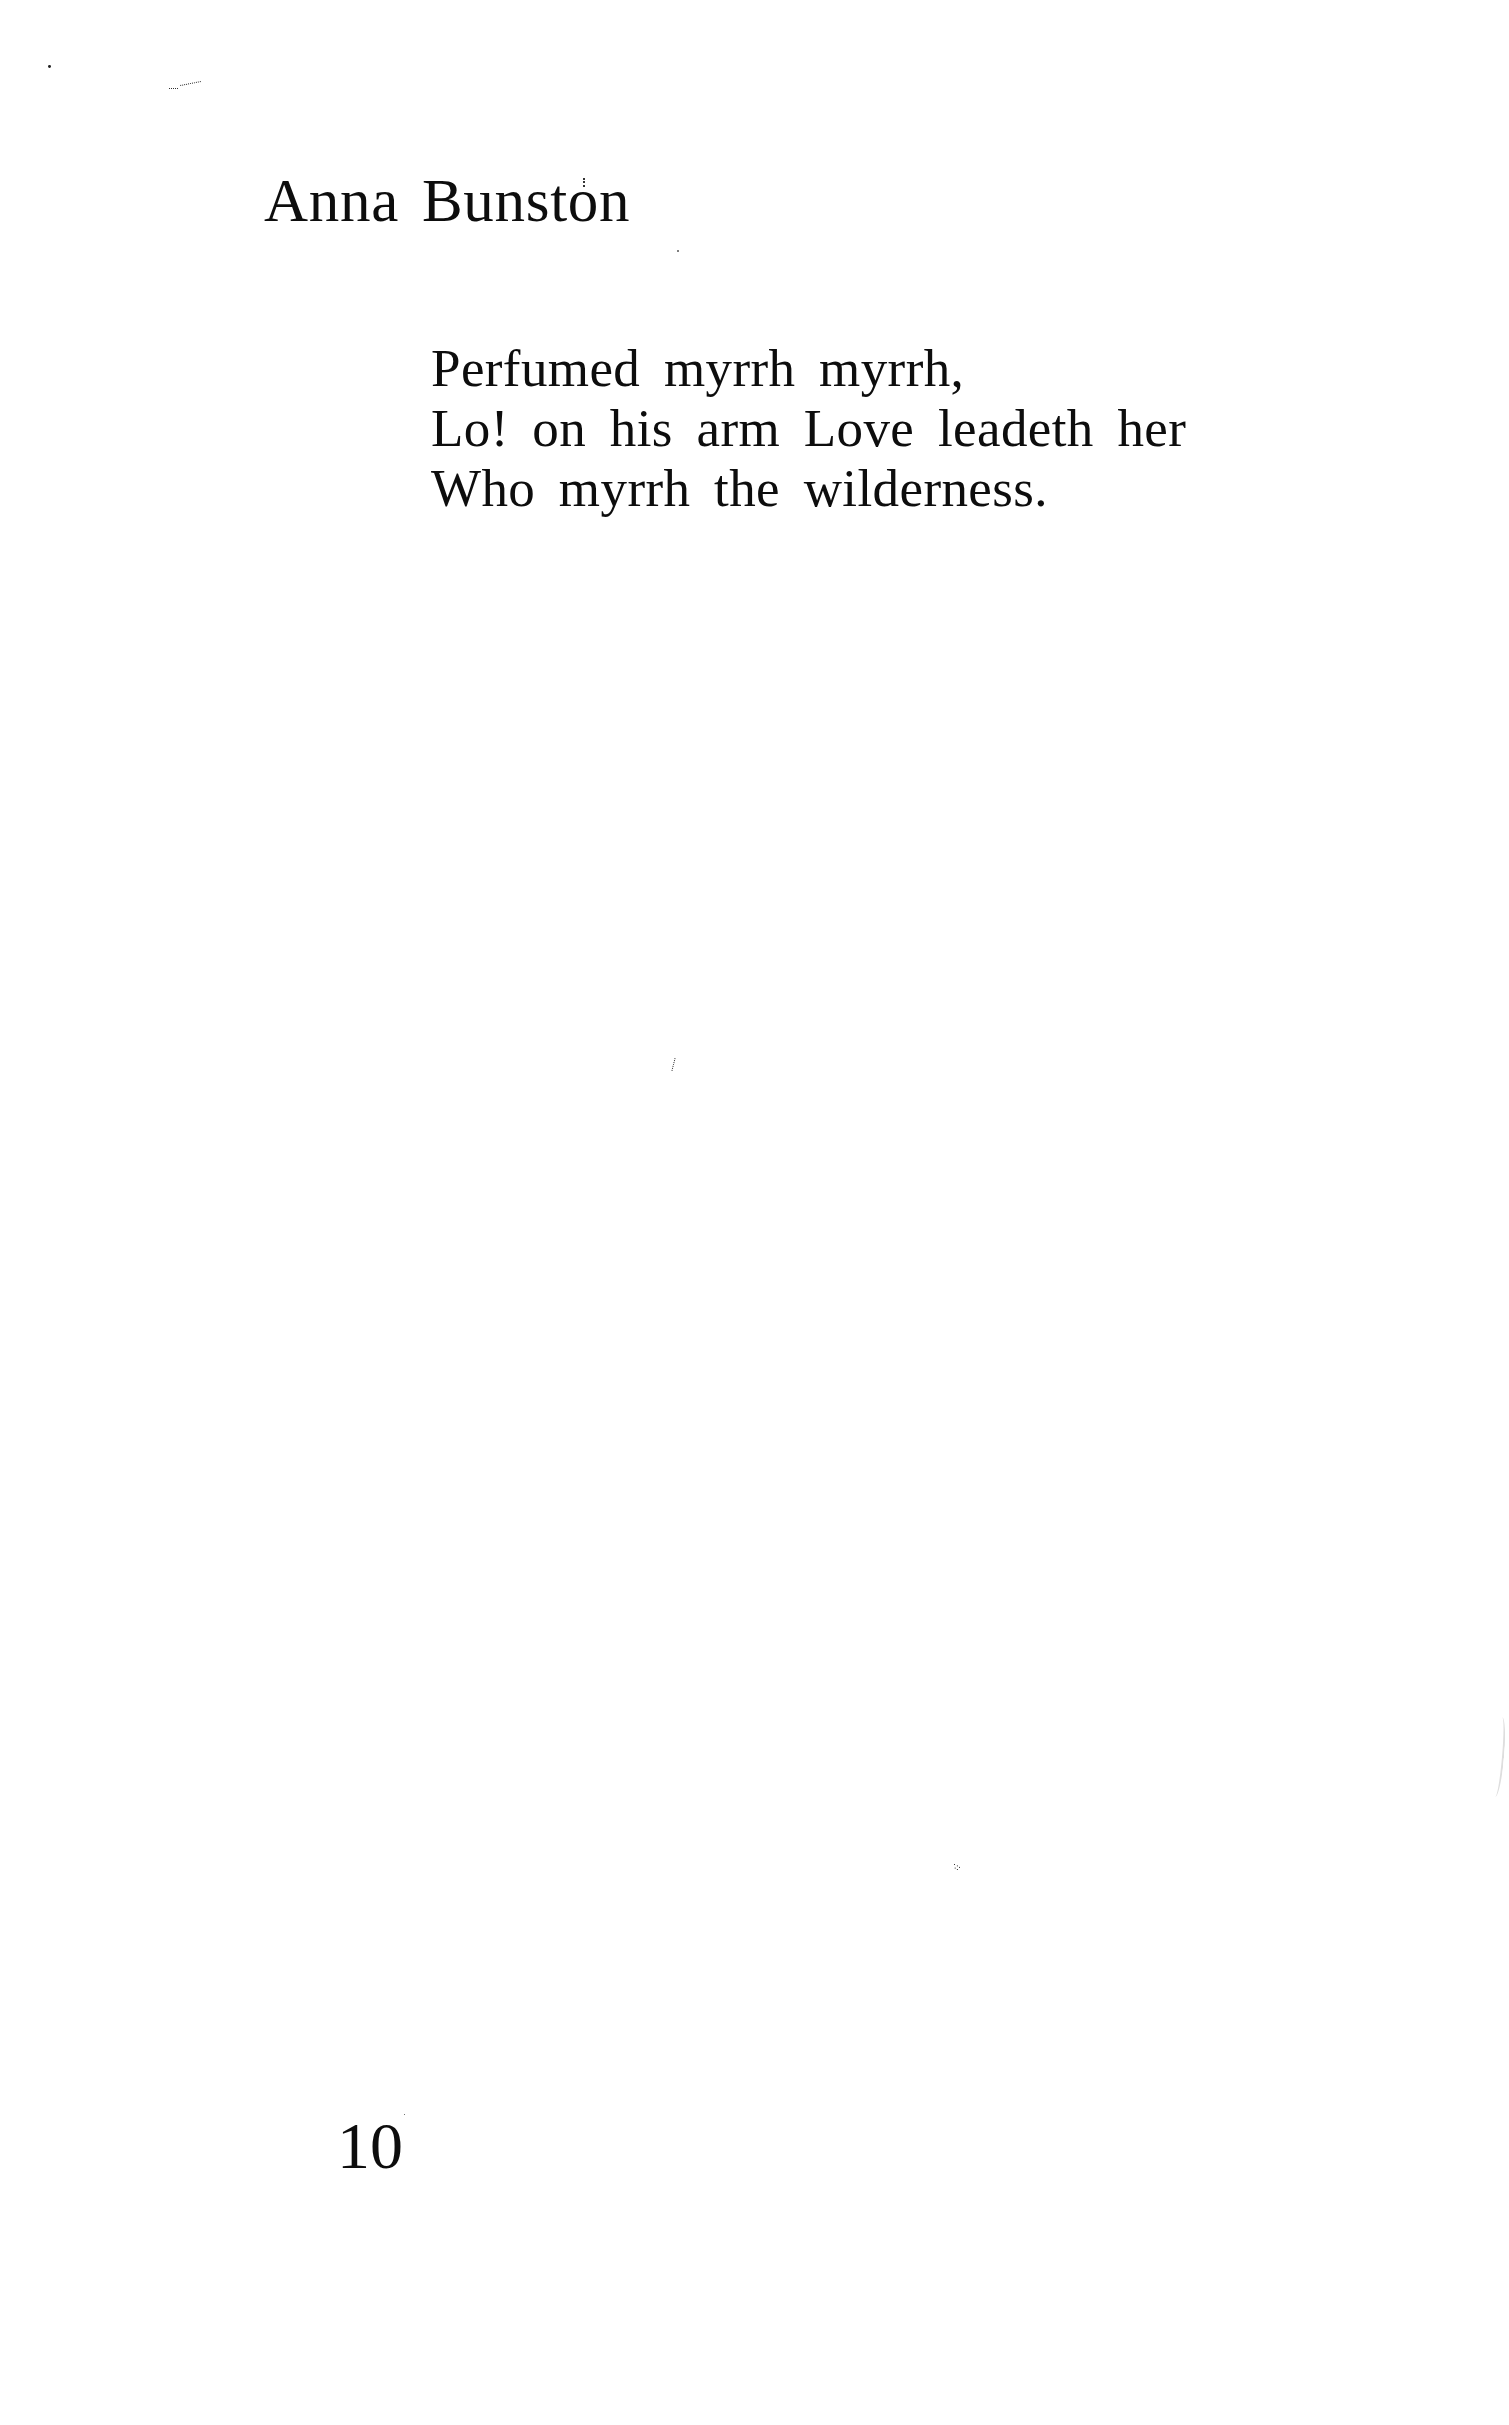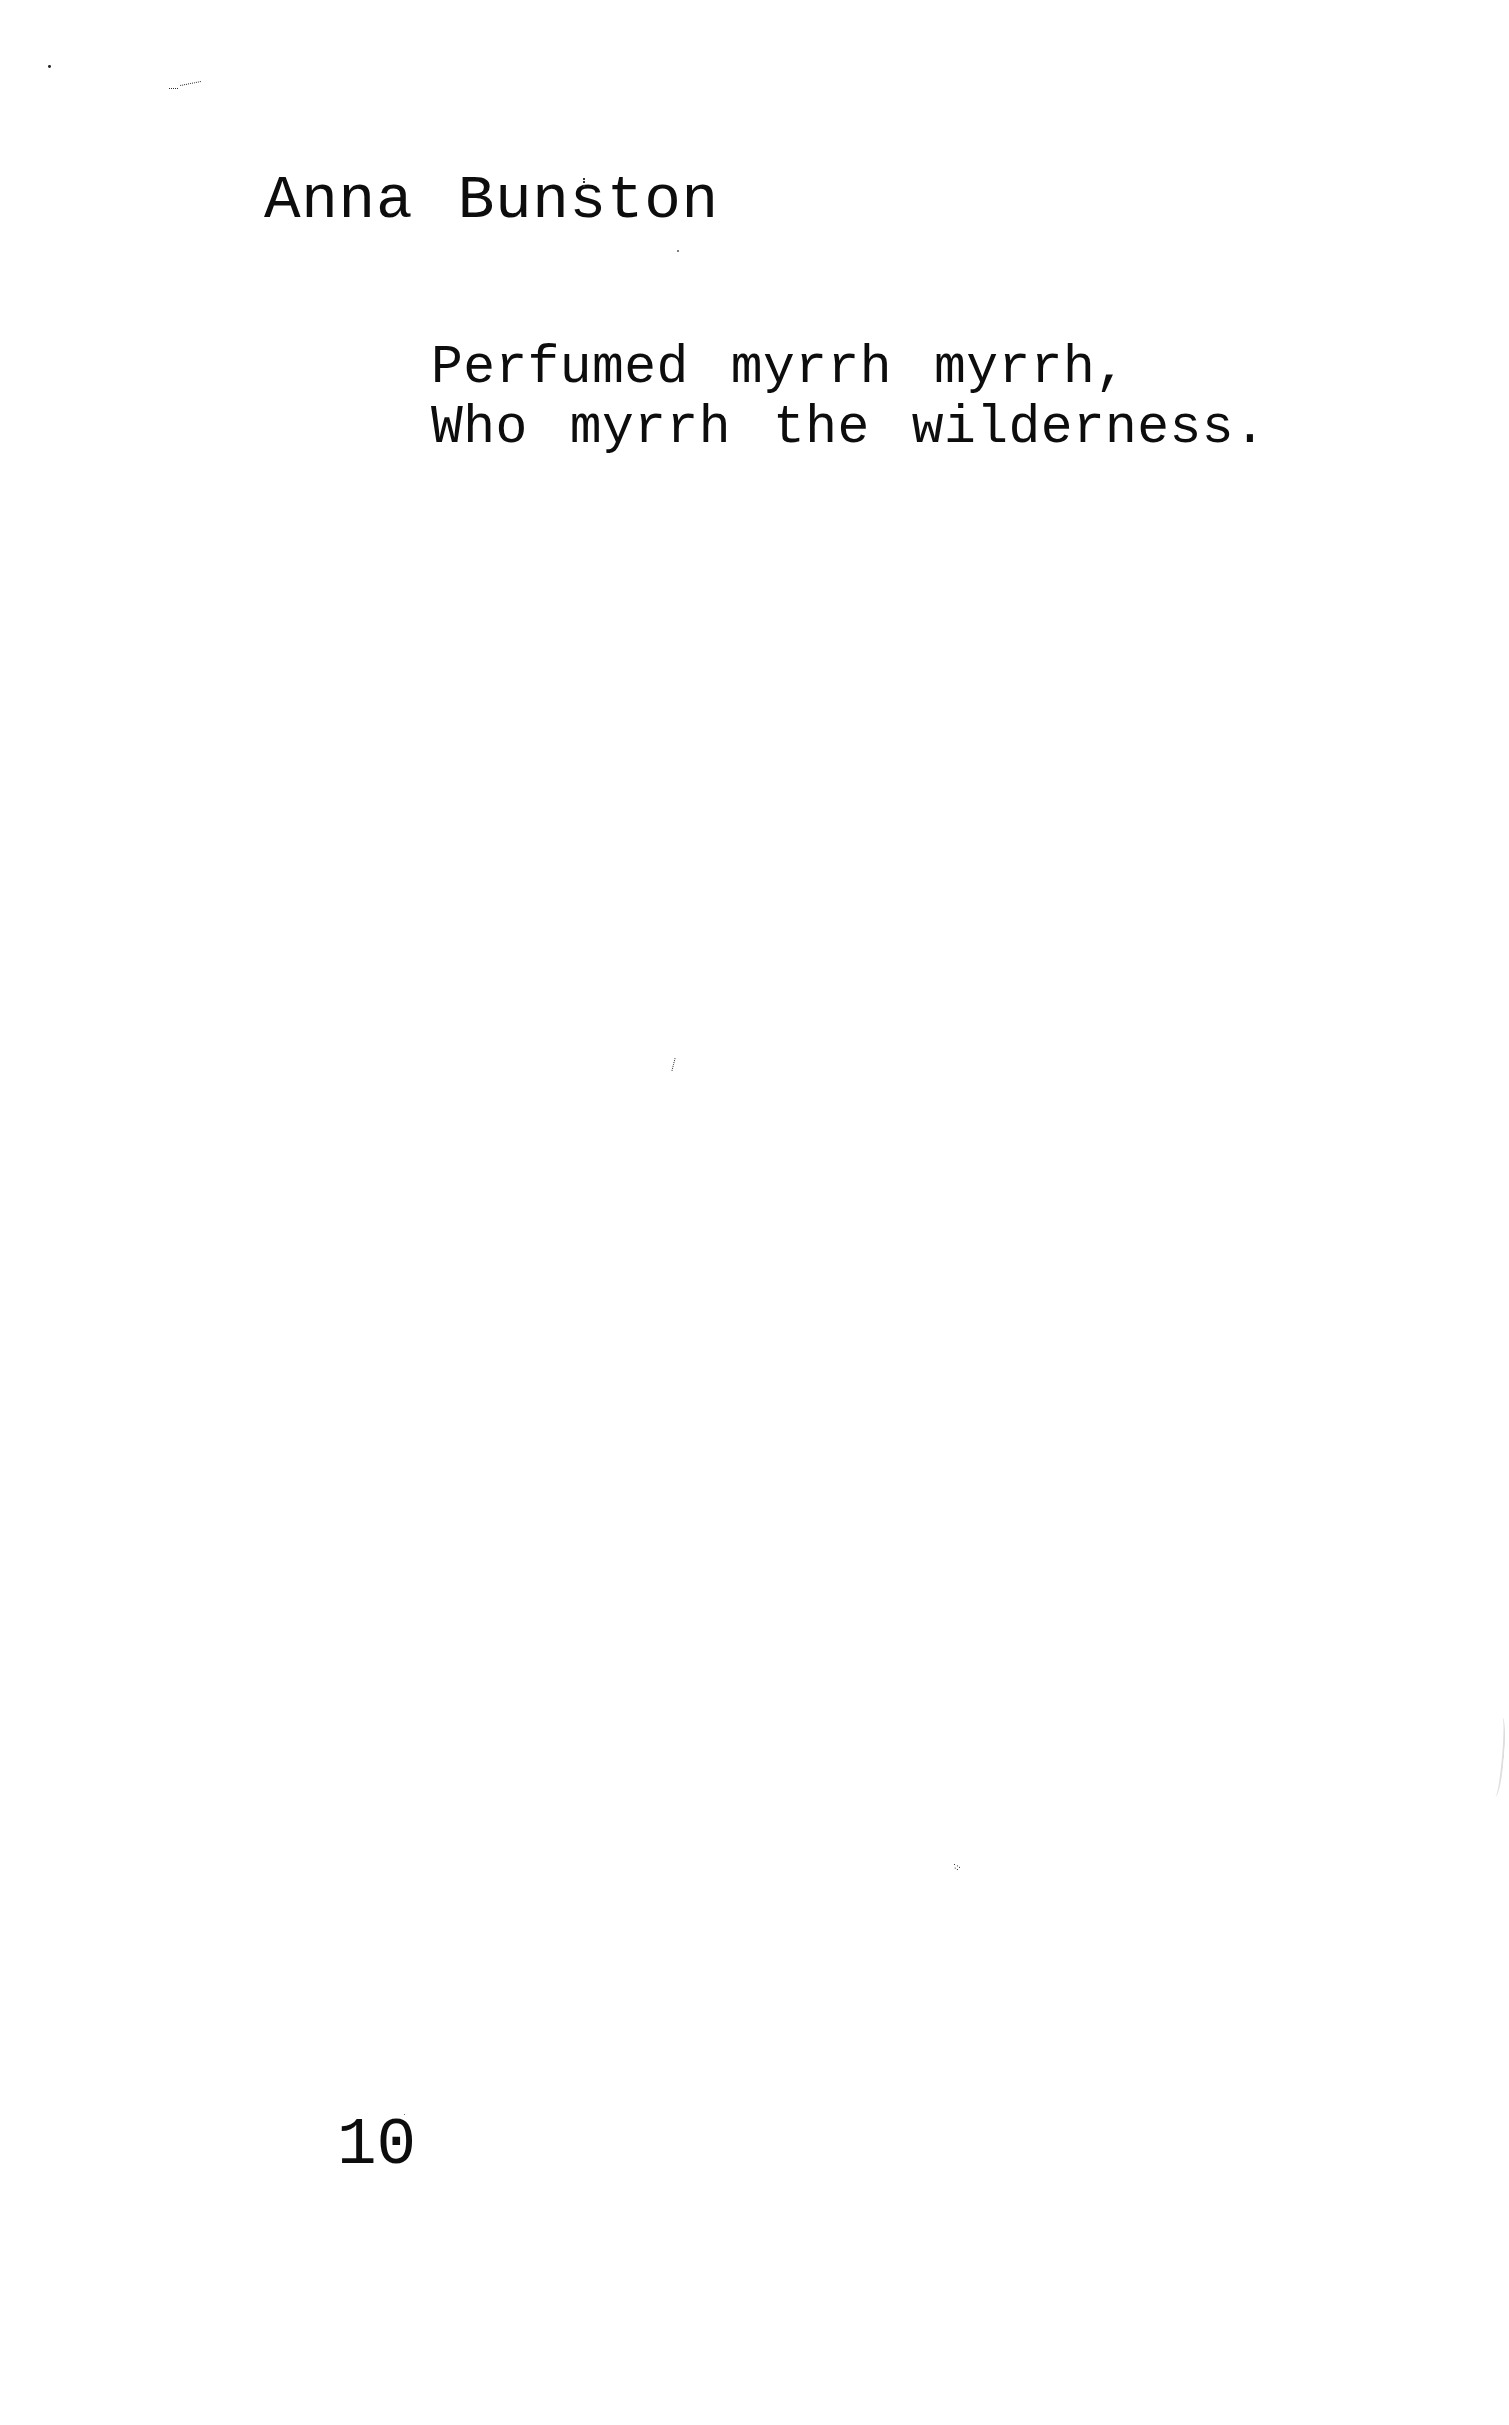--- a/index.html
+++ b/index.html
@@ -4,21 +4,21 @@
 <style>
   html, body { margin: 0; padding: 0; }
   body { background: #ffffff; }
 
   .page {
     position: relative;
     width: 1509px;
     height: 2304px;
     background: #ffffff;
     overflow: hidden;
-    font-family: Liberation Mono, monospace;
+    font-family: Liberation Serif, serif;
     color: #0d0d0d;
   }
 
   .author {
     position: absolute;
     left: 264px;
     top: 170px;
     font-size: 61px;
     line-height: 1;
     letter-spacing: 0.7px;
@@ -104,20 +104,21 @@
 </style>
 </head>
 <body>
 
 <div class="page">
 
   <div class="author">Anna Bunston</div>
 
   <div class="poem">
     <div class="line">Perfumed myrrh myrrh,</div>
+    <div class="line">Lo! on his arm Love leadeth her</div>
     <div class="line">Who myrrh the wilderness.</div>
   </div>
 
   <div class="pagenum">10</div>
 
   <div class="speck dot-4" style="left:48px; top:65px;"></div>
   <div class="pencil-squiggle-a"></div>
   <div class="pencil-squiggle-b"></div>
   <div class="colon-speck"></div>
   <div class="speck dot-3" style="left:677px; top:250px;"></div>

